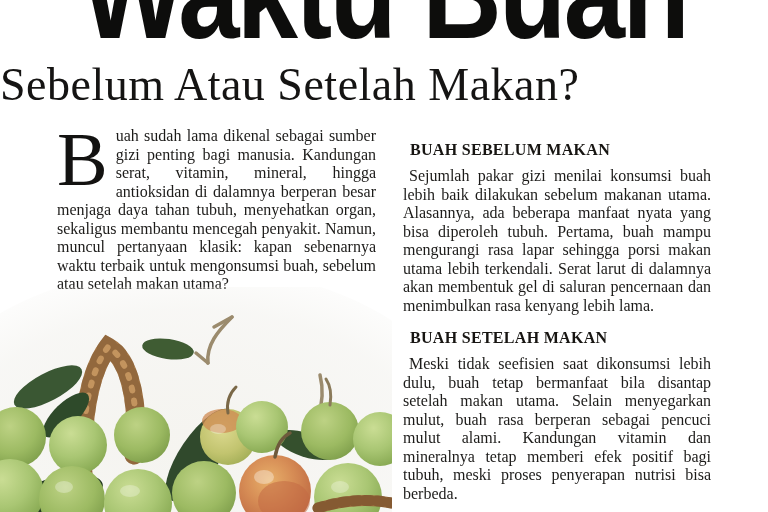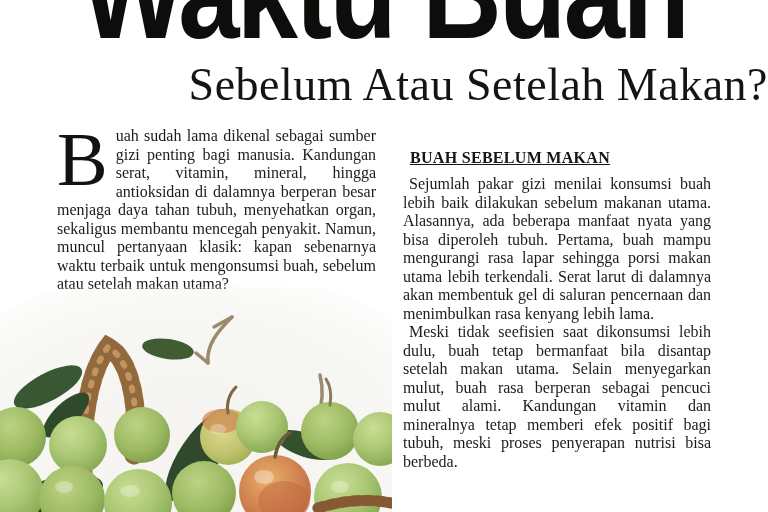--- a/index.html
+++ b/index.html
@@ -16,21 +16,21 @@
     position:absolute; top:-70px; left:0; width:768px;
     text-align:center; white-space:nowrap;
     font-family:"Liberation Sans", sans-serif;
     font-weight:bold; font-size:128px; line-height:1;
     letter-spacing:-3px; color:#0d0d0c;
     transform:scaleX(0.86); transform-origin:50% 0;
   }
 
   .subtitle {
     position:absolute; top:62px; left:0; width:768px;
-    text-align:right; font-size:46px; line-height:1;
+    text-align:left; font-size:46px; line-height:1;
     letter-spacing:0.5px; color:#151413;
   }
 
   .col { position:absolute; top:127px; color:#1c1b19; }
   .col-left  { left:57px;  width:319px; }
   .col-right { left:403px; width:308px; }
 
   .body-text {
     font-size:16px; line-height:18.5px; text-align:justify;
     color:#1c1b19;
@@ -38,21 +38,21 @@
 
   .dropcap {
     float:left; font-size:76px; line-height:0.78;
     padding:3px 8px 0 0; color:#131211;
   }
 
   .section-heading {
     font-size:16px; font-weight:bold; letter-spacing:0.3px;
     color:#171512; margin:0 0 8px 7px;
   }
-  .section-heading.first { margin-top:22px;text-decoration:underline; }
+  .section-heading.first { margin-top:14px; }
   .section-heading.second { margin-top:14px; }
 
   .section-body { text-indent:6px; }
 
   
   .photo {
     position:absolute; left:0; bottom:0; width:392px; height:225px;
   }
   .photo svg { display:block; width:100%; height:100%; }
 </style>
@@ -65,20 +65,21 @@
 
   <div class="subtitle">Sebelum Atau Setelah Makan?</div>
 
   <div class="col col-left">
     <p class="body-text"><span class="dropcap">B</span><span>uah sudah lama dikenal sebagai sumber gizi penting bagi manusia. Kandungan serat, vitamin, mineral, hingga antioksidan di dalamnya berperan besar menjaga daya tahan tubuh, menyehatkan organ, sekaligus membantu mencegah penyakit. Namun, muncul pertanyaan klasik: kapan sebenarnya waktu terbaik untuk mengonsumsi buah, sebelum atau setelah makan utama?</span></p>
   </div>
 
   <div class="col col-right">
     <h2 class="section-heading first">BUAH SEBELUM MAKAN</h2>
     <p class="body-text section-body">Sejumlah pakar gizi menilai konsumsi buah lebih baik dilakukan sebelum makanan utama. Alasannya, ada beberapa manfaat nyata yang bisa diperoleh tubuh. Pertama, buah mampu mengurangi rasa lapar sehingga porsi makan utama lebih terkendali. Serat larut di dalamnya akan membentuk gel di saluran pencernaan dan menimbulkan rasa kenyang lebih lama.</p>
+    <h2 class="section-heading second">BUAH SETELAH MAKAN</h2>
     <p class="body-text section-body">Meski tidak seefisien saat dikonsumsi lebih dulu, buah tetap bermanfaat bila disantap setelah makan utama. Selain menyegarkan mulut, buah rasa berperan sebagai pencuci mulut alami. Kandungan vitamin dan mineralnya tetap memberi efek positif bagi tubuh, meski proses penyerapan nutrisi bisa berbeda.</p>
   </div>
 
   <div class="photo">
     <svg viewBox="0 0 392 225" xmlns="http://www.w3.org/2000/svg">
       <defs>
         <radialGradient id="glow" cx="50%" cy="55%" r="60%">
           <stop offset="0%" stop-color="#f4f3ee" stop-opacity="0.9"></stop>
           <stop offset="70%" stop-color="#efeee9" stop-opacity="0.45"></stop>
           <stop offset="100%" stop-color="#efeee9" stop-opacity="0"></stop>

